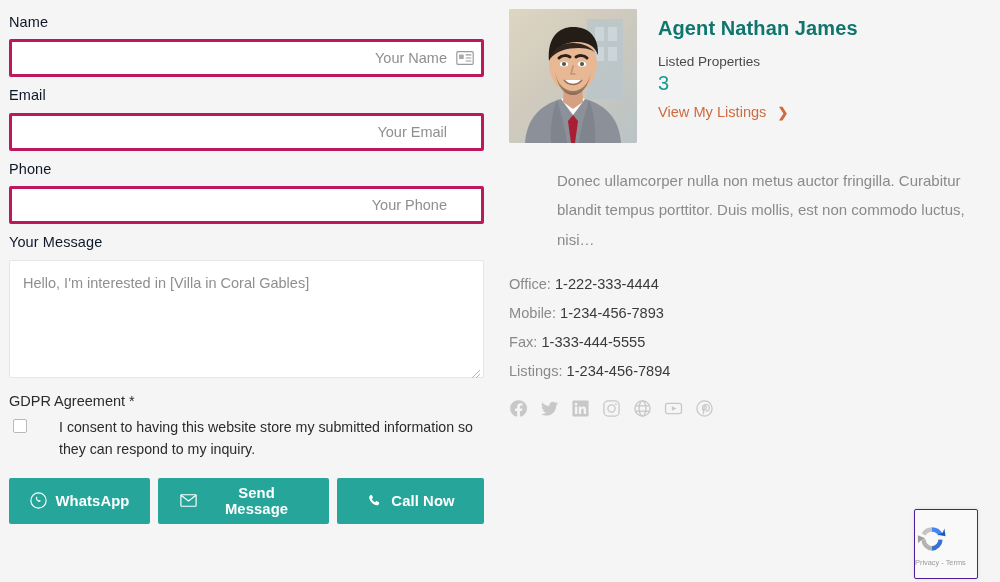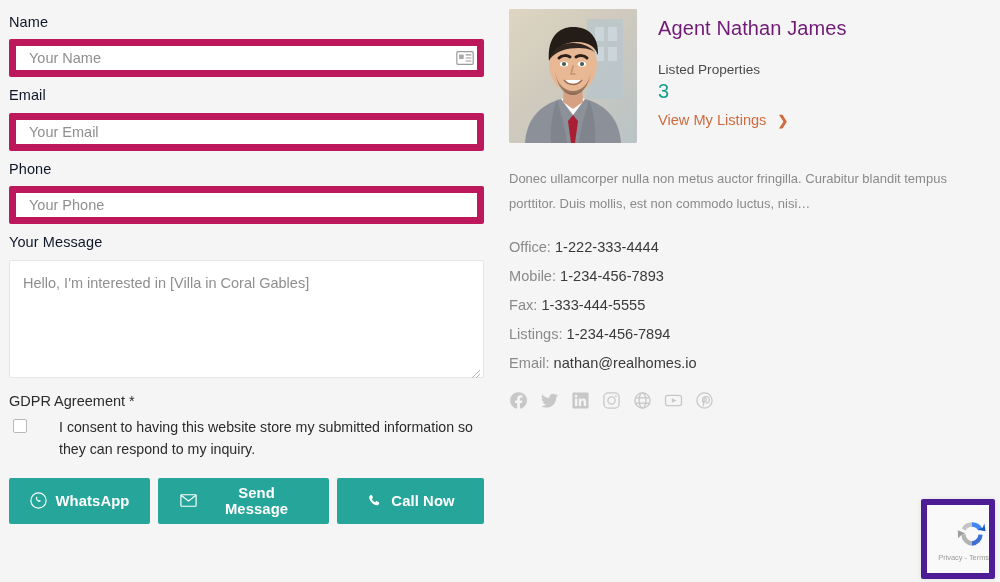--- a/index.html
+++ b/index.html
@@ -39,28 +39,29 @@
   }
   .input-wrap {
     position: relative;
     width: 475px;
     box-sizing: border-box;
   }
   .text-input {
     width: 100%;
     box-sizing: border-box;
     height: 38px;
-    border: 7px solid #be185d;
+    border: 3px solid #be185d;
     background: #ffffff;
     border-radius: 2px;
     padding: 0 34px 0 13px;
     font-family: "Liberation Sans", sans-serif;
     font-size: 14.5px;
     color: #333;
     outline: none;
+    text-align: right;
   }
   .text-input::placeholder { color: #8f8f8f; opacity: 1; }
   .input-icon {
     position: absolute;
     right: 10px;
     top: 50%;
     transform: translateY(-50%);
     width: 18px;
     height: 18px;
     color: #9a9a9a;
@@ -168,24 +169,24 @@
     flex: 0 0 128px;
     border-radius: 2px;
     overflow: hidden;
     background: #cfc9b8;
     position: relative;
   }
   .agent-photo svg { display:block; width:100%; height:100%; }
   .agent-meta { padding-top: 8px; }
   .agent-name {
     font-size: 20px;
-    font-weight: normal;
-    color: #701a75;
+    font-weight: bold;
+    color: #0f766e;
     letter-spacing: .1px;
-    margin-bottom: 22px;
+    margin-bottom: 14px;
   }
   .listed-label {
     font-size: 13.6px;
     color: #4a4a4a;
     margin-bottom: 3px;
   }
   .listed-count {
     font-size: 20px;
     color: #159c8e;
     margin-bottom: 9px;
@@ -197,24 +198,25 @@
     text-decoration: none;
     display: inline-flex;
     align-items: center;
     gap: 11px;
     cursor: pointer;
   }
   .view-link .chev { font-size: 13px; font-weight: bold; }
 
   .agent-desc {
     margin-top: 23px;
-    font-size: 13px;
+    font-size: 15px;
     line-height: 1.95;
     color: #8a8a8a;
     max-width: 474px;
+    margin-left: 48px;
   }
   .contact-list { margin-top: 16px; }
   .contact-line {
     font-size: 14.6px;
     line-height: 2.0;
     color: #8a8a8a;
   }
   .contact-line .val { color: #3a3a3a; }
   .contact-line .val-em { color: #3a3a3a; }
 
@@ -229,31 +231,31 @@
     height: 19px;
     color: #c8c8c8;
     cursor: pointer;
     display: block;
   }
   .social-ic svg { display: block; width: 19px; height: 19px; }
 
   
   .recaptcha {
     position: absolute;
-    right: 5px;
+    right: 22px;
     bottom: 3px;
     width: 62px;
     height: 68px;
     background: #f9f9f9;
-    border: 6px solid #4c1d95;
+    border: 1px solid #4c1d95;
     border-radius: 2px;
     box-shadow: 0 0 4px rgba(0,0,0,.10);
     display: flex;
     flex-direction: column;
-    align-items: flex-end;
+    align-items: flex-start;
     justify-content: center;
     gap: 2px;
   }
   .recaptcha .rc-text {
     font-size: 7.4px;
     color: #9a9a9a;
     white-space: nowrap;
   }
 </style>
 </head>
@@ -414,24 +416,20 @@
         <span class="val">1-234-456-7893</span>
       </div>
       <div class="contact-line">
         <span>Fax:</span>
         <span class="val">1-333-444-5555</span>
       </div>
       <div class="contact-line">
         <span>Listings:</span>
         <span class="val">1-234-456-7894</span>
       </div>
-      <div class="contact-line">
-        <span>Email:</span>
-        <span class="val-em">nathan@realhomes.io</span>
-      </div>
     </div>
 
     <div class="social-row">
       <span class="social-ic">
         <svg viewBox="0 0 20 20" fill="#c8c8c8">
             <path d="M10 1.2A8.8 8.8 0 0 0 8.6 18.7v-6.1H6.3V10h2.3V8c0-2.3 1.4-3.6 3.5-3.6 1 0 2 .18 2 .18v2.2h-1.1c-1.1 0-1.5.7-1.5 1.4V10h2.5l-.4 2.6h-2.1v6.1A8.8 8.8 0 0 0 10 1.2z"></path>
           </svg>
       </span>
       <span class="social-ic">
         <svg viewBox="0 0 20 20" fill="#c8c8c8">

